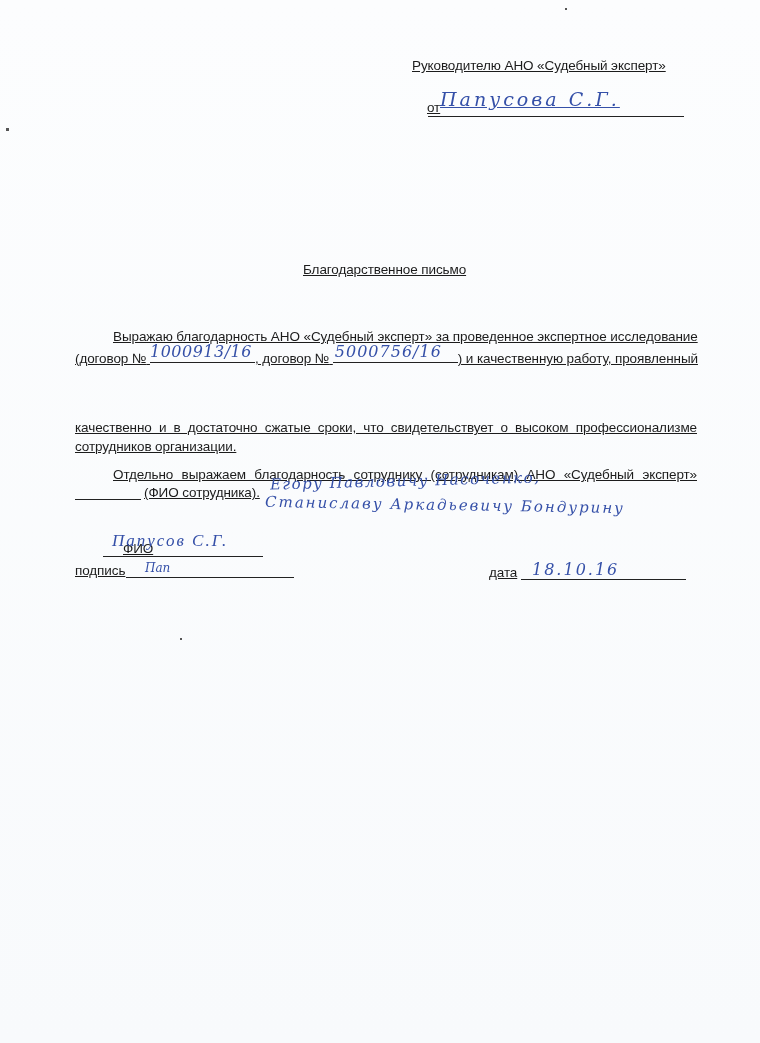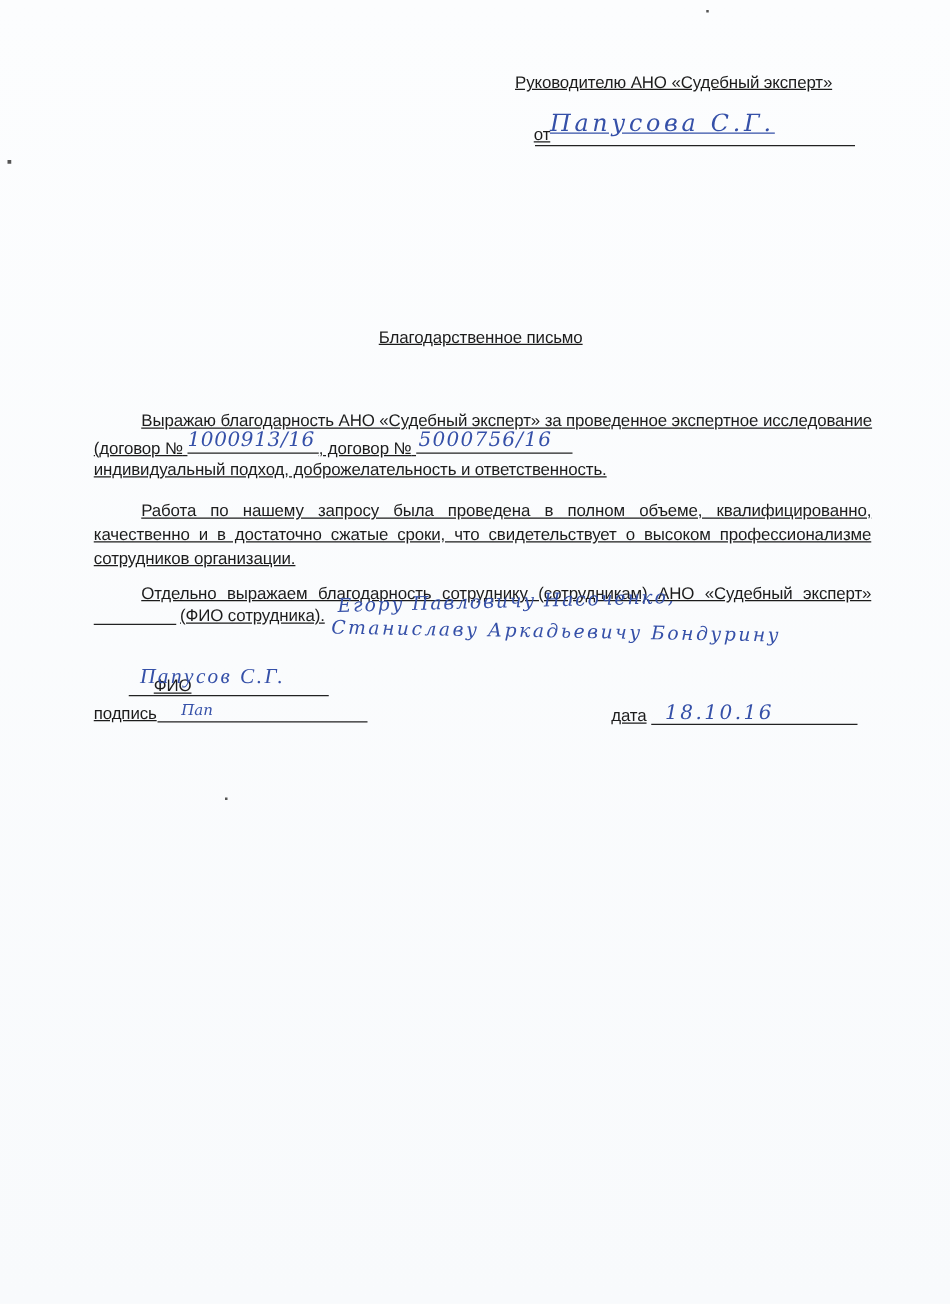--- a/index.html
+++ b/index.html
@@ -37,27 +37,23 @@
   <div class="abs txt" style="left:303px;top:262px;">Благодарственное письмо</div>
 
   <div class="abs txt" style="left:113px;top:329px;">Выражаю благодарность АНО «Судебный эксперт» за проведенное экспертное исследование</div>
   <div class="abs txt" style="left:75px;top:348px;width:622px;">
     <span>(договор №</span>
     <span style="display:inline-block;width:105px;border-bottom:1px solid #222;position:relative;height:14px;vertical-align:baseline;text-align:center;">
       <span class="hand" style="position:absolute;left:0;top:-6px;font-size:16px;letter-spacing:0.5px;">1000913/16</span>
     </span><span>, договор №</span>
     <span style="display:inline-block;width:125px;border-bottom:1px solid #222;position:relative;height:14px;vertical-align:baseline;">
       <span class="hand" style="position:absolute;left:2px;top:-6px;font-size:16px;letter-spacing:1px;">5000756/16</span>
-    </span>
+    </span><span>) и качественную работу, проявленный</span>
   </div>
-  <div class="abs txt" style="left:75px;top:368px;">индивидуальный подход, доброжелательность и ответственность.</div>
 
-  <div class="abs txt" style="left:113px;top:401px;width:584px;">
-    <span class="justify-line">Работа по нашему запросу была проведена в полном объеме, квалифицированно,</span>
-  </div>
   <div class="abs txt" style="left:75px;top:420px;width:622px;">
     <span class="justify-line">качественно и в достаточно сжатые сроки, что свидетельствует о высоком профессионализме</span>
   </div>
   <div class="abs txt" style="left:75px;top:439px;">сотрудников организации.</div>
 
   <div class="abs txt" style="left:113px;top:467px;width:584px;">
     <span class="justify-line">Отдельно выражаем благодарность сотруднику (сотрудникам) АНО «Судебный эксперт»</span>
   </div>
   <div class="line" style="left:75px;top:499px;width:66px;"></div>
   <div class="abs txt" style="left:144px;top:485px;">(ФИО сотрудника).</div>

